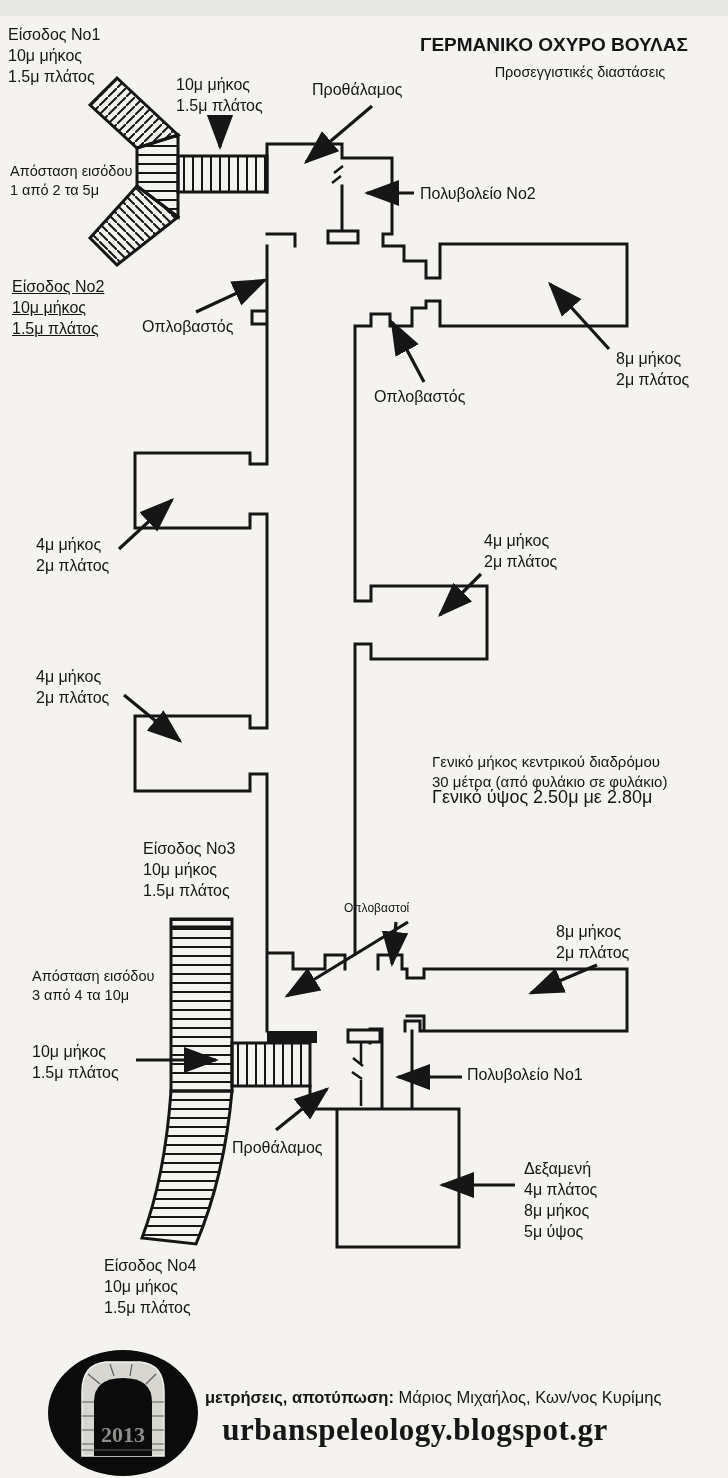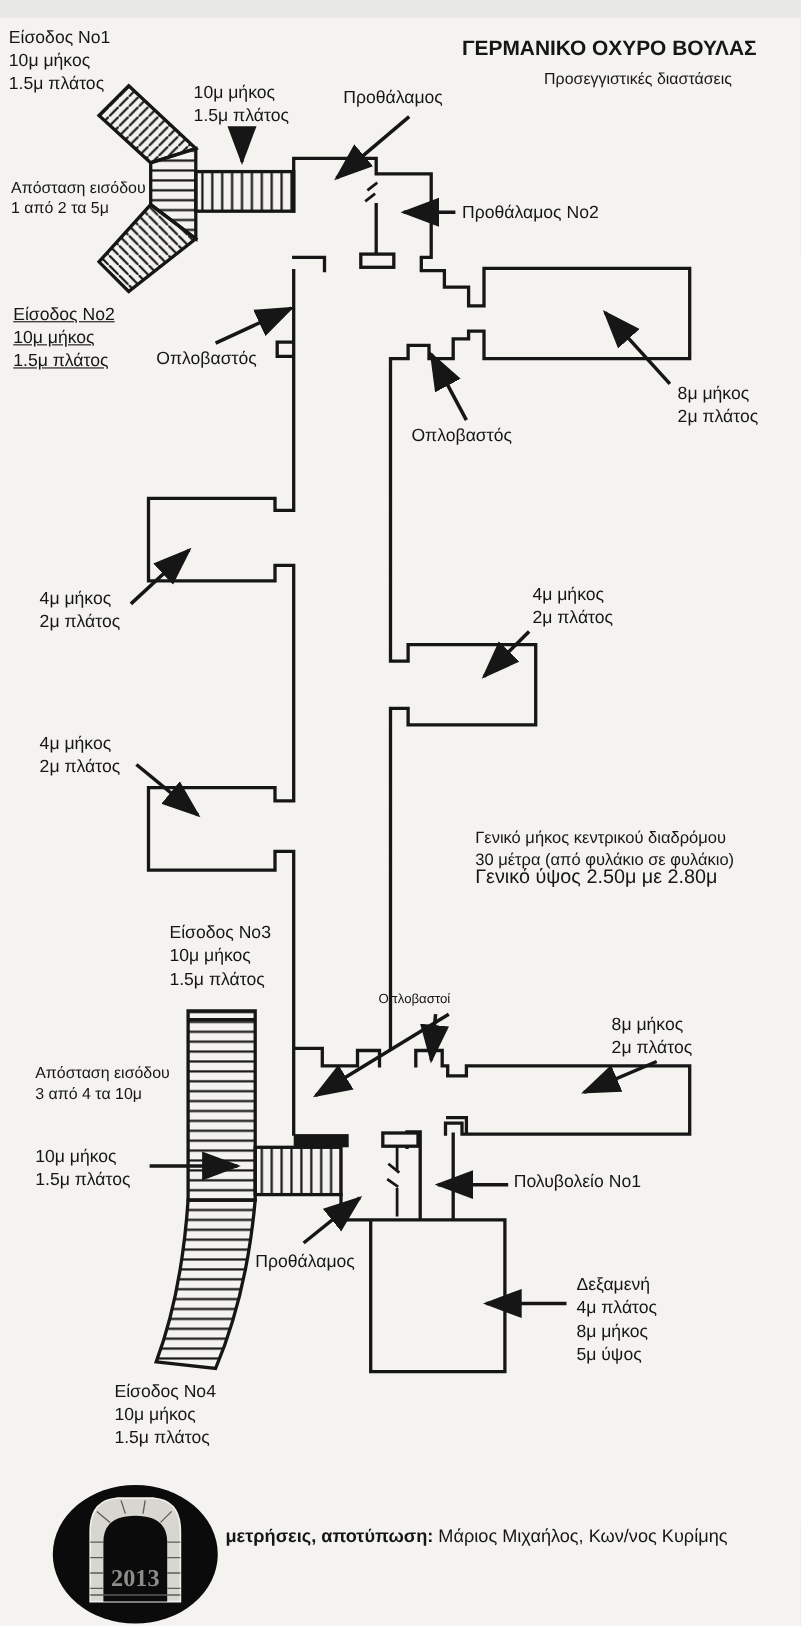--- a/index.html
+++ b/index.html
@@ -127,38 +127,38 @@
 
   <div id="labels">
       <div class="lbl" style="left: 8px; top: 8px; font-size: 16px;">Είσοδος No1
 10μ μήκος
 1.5μ πλάτος</div>
       <div class="lbl" style="left: 176px; top: 58px; font-size: 16px;">10μ μήκος
 1.5μ πλάτος</div>
       <div class="lbl" style="left: 312px; top: 63px; font-size: 16px;">Προθάλαμος</div>
       <div class="lbl" style="left: 10px; top: 146px; font-size: 14.5px;">Απόσταση εισόδου
 1 από 2 τα 5μ</div>
-      <div class="lbl" style="left: 420px; top: 167px; font-size: 16px;">Προθάλαμος No2</div>
+      <div class="lbl" style="left: 420px; top: 167px; font-size: 16px;">Πολυβολείο No2</div>
       <div class="lbl" style="left: 12px; top: 260px; font-size: 16px; text-decoration: underline;">Είσοδος No2
 10μ μήκος
 1.5μ πλάτος</div>
       <div class="lbl" style="left: 142px; top: 300px; font-size: 16px;">Οπλοβαστός</div>
       <div class="lbl" style="left: 616px; top: 332px; font-size: 16px;">8μ μήκος
 2μ πλάτος</div>
       <div class="lbl" style="left: 374px; top: 370px; font-size: 16px;">Οπλοβαστός</div>
       <div class="lbl" style="left: 36px; top: 518px; font-size: 16px;">4μ μήκος
 2μ πλάτος</div>
       <div class="lbl" style="left: 484px; top: 514px; font-size: 16px;">4μ μήκος
 2μ πλάτος</div>
       <div class="lbl" style="left: 36px; top: 650px; font-size: 16px;">4μ μήκος
 2μ πλάτος</div>
       <div class="lbl" style="left: 432px; top: 736px; font-size: 15px;">Γενικό μήκος κεντρικού διαδρόμου
 30 μέτρα (από φυλάκιο σε φυλάκιο)</div>
       <div class="lbl" style="left: 432px; top: 770px; font-size: 18px;">Γενικό ύψος 2.50μ με 2.80μ</div>
-      <div class="lbl" style="left: 154px; top: 822px; font-size: 16px;">Είσοδος No3
+      <div class="lbl" style="left: 143px; top: 822px; font-size: 16px;">Είσοδος No3
 10μ μήκος
 1.5μ πλάτος</div>
       <div class="lbl" style="left: 344px; top: 885px; font-size: 12px;">Οπλοβαστοί</div>
       <div class="lbl" style="left: 556px; top: 905px; font-size: 16px;">8μ μήκος
 2μ πλάτος</div>
       <div class="lbl" style="left: 32px; top: 951px; font-size: 14.5px;">Απόσταση εισόδου
 3 από 4 τα 10μ</div>
       <div class="lbl" style="left: 32px; top: 1025px; font-size: 16px;">10μ μήκος
 1.5μ πλάτος</div>
       <div class="lbl" style="left: 467px; top: 1048px; font-size: 16px;">Πολυβολείο No1</div>
@@ -182,14 +182,15 @@
     <g stroke="#5d5c58" stroke-width="1.2" fill="none">
       <path d="M38,98 L50,98 M38,84 L50,84 M38,70 L50,70 M38,56 L50,56
                M108,98 L120,98 M108,84 L120,84 M108,70 L120,70 M108,56 L120,56
                M44,28 L56,38 M66,18 L70,30 M88,18 L86,30 M112,28 L102,38
                M38,104 L120,104"></path>
     </g>
     <text x="79" y="96" text-anchor="middle" fill="#8e8d89" font-family="Liberation Serif, serif" font-size="22" font-weight="bold">2013</text>
   </svg>
 
   <div class="credits"><b>μετρήσεις, αποτύπωση:</b><span> Μάριος Μιχαήλος, Κων/νος Κυρίμης</span></div>
+  <div class="site-url">urbanspeleology.blogspot.gr</div>
 
 </div>
 
 </body></html>

